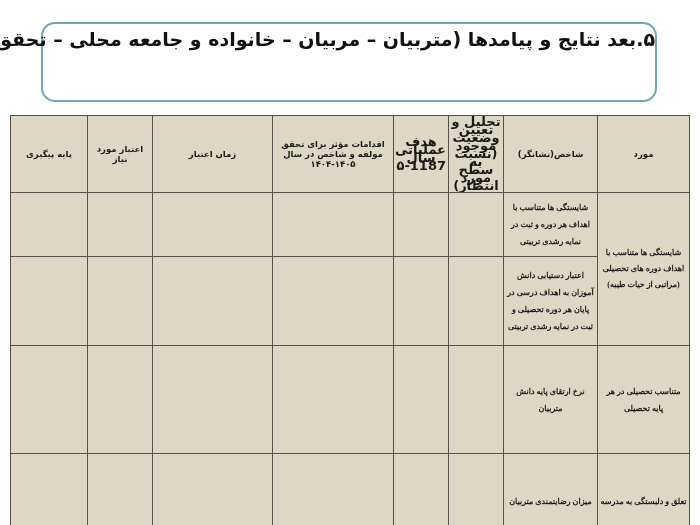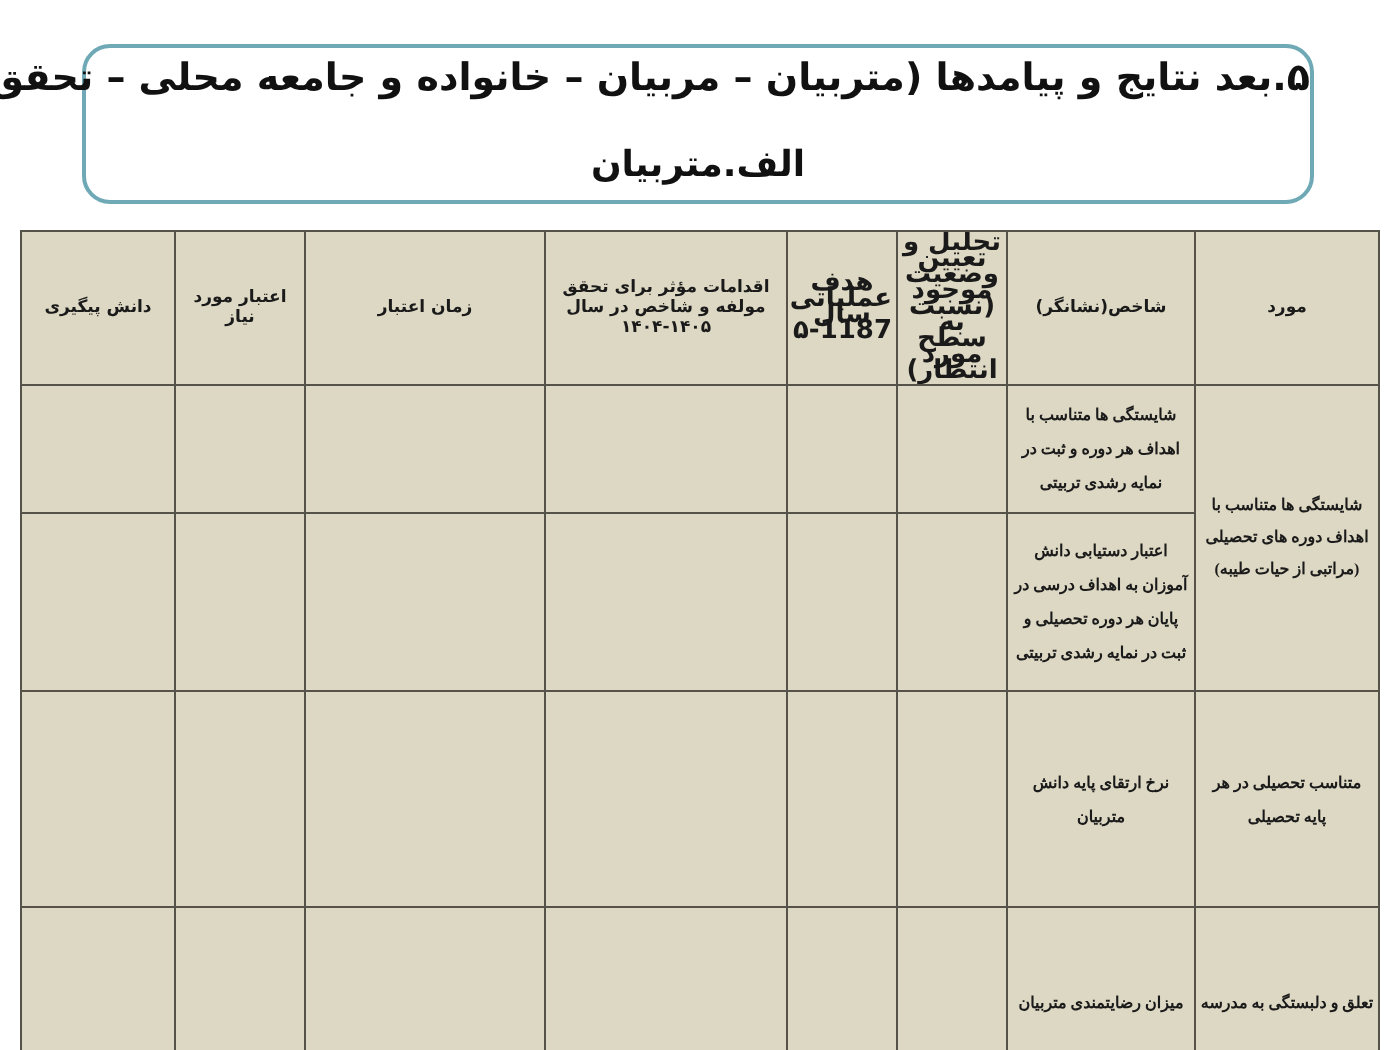--- a/index.html
+++ b/index.html
@@ -32,21 +32,20 @@
   table.grid th { font-size: 8.5px; line-height: 10px; height: 36px; }
   table.grid th.small { font-size: 13px; line-height: 8px; }
   td.cell-text { font-size: 8px; line-height: 17px; font-family: Liberation Serif, serif; }
   td.cell-text.tight { line-height: 16px; }
 </style>
 </head>
 <body>
 
 <div class="title-box">
   <div class="title-line1">۵.بعد نتایج و پیامدها (متربیان – مربیان – خانواده و جامعه محلی – تحقق مدرسه صالح)</div>
-  <div class="title-line2">الف.متربیان</div>
 </div>
 
 <table class="grid">
   <colgroup>
     <col style="width:92px">
     <col style="width:94px">
     <col style="width:55px">
     <col style="width:55px">
     <col style="width:121px">
     <col style="width:120px">
@@ -55,21 +54,21 @@
   </colgroup>
   <thead>
     <tr>
       <th>مورد</th>
       <th>شاخص(نشانگر)</th>
       <th class="small">تحلیل و تعیین وضعیت موجود (نسبت به سطح مورد انتظار)</th>
       <th class="small">هدف عملیاتی سال 1187-۱۴۰۵</th>
       <th>اقدامات مؤثر برای تحقق مولفه و شاخص در سال ۱۴۰۵-۱۴۰۴</th>
       <th>زمان اعتبار</th>
       <th>اعتبار مورد نیاز</th>
-      <th>دانش پیگیری</th>
+      <th>پایه پیگیری</th>
     </tr>
   </thead>
   <tbody>
     <tr style="height:64px">
       <td rowspan="2" class="cell-text tight">شایستگی ها متناسب با اهداف دوره های تحصیلی (مراتبی از حیات طیبه)</td>
       <td class="cell-text">شایستگی ها متناسب با اهداف هر دوره و ثبت در نمایه رشدی تربیتی</td>
       <td></td>
       <td></td>
       <td></td>
       <td></td>

